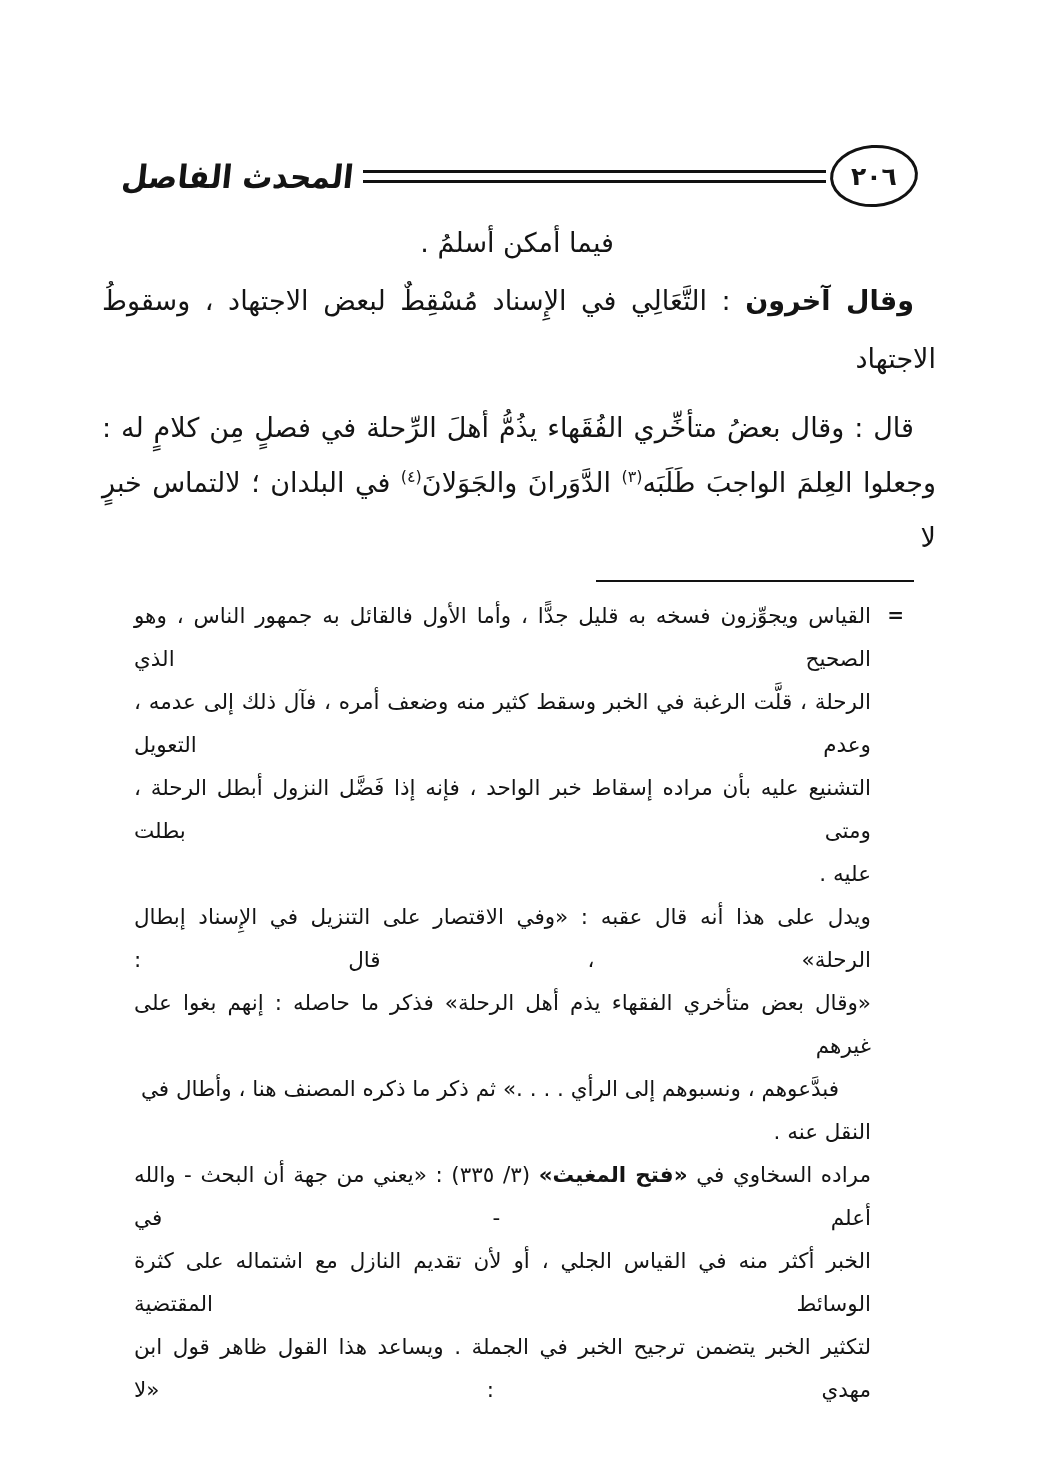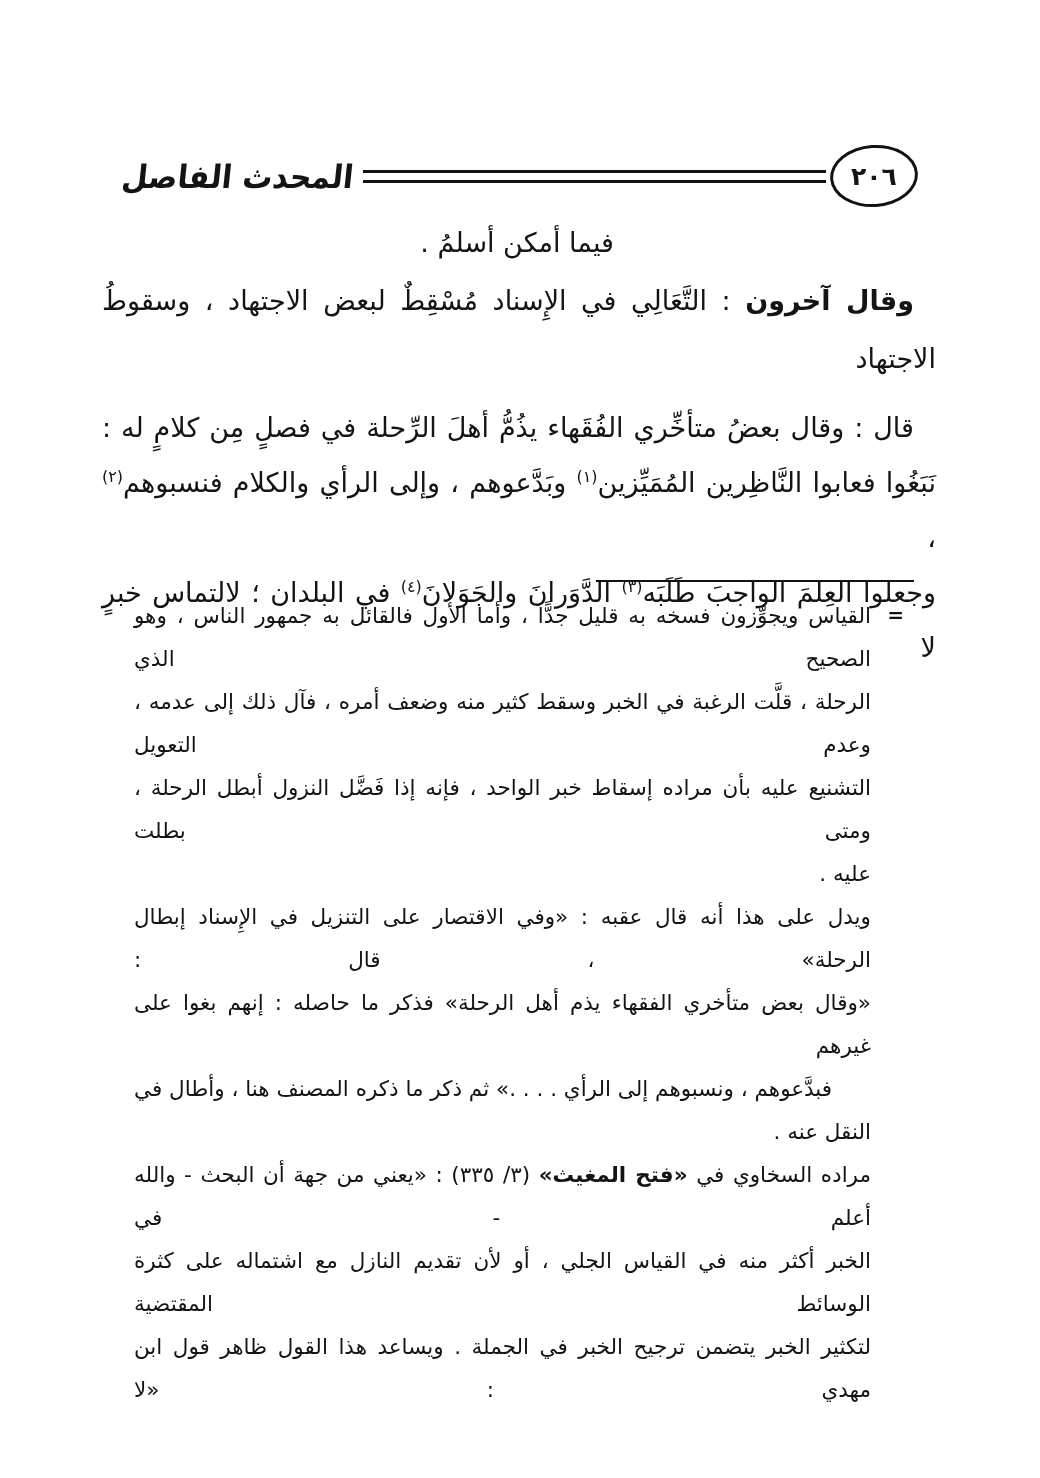--- a/index.html
+++ b/index.html
@@ -60,21 +60,21 @@
   .fn-separator {
     width:318px; height:0; border-top:2px solid #121212;
     margin:0 0 12px auto;  
     margin-right:-8px;
   }
   .fn-cont { margin-left:0; margin-right:35px; position:relative; }
   .eq-marker {
     position:absolute; top:0; right:-33px;
     font-size:20px; font-weight:bold;
   }
-  .fl-right { text-align:left; text-align-last:right; }
+  .fl-right { text-align:center; text-align-last:right; }
   .fl-i25 { text-indent:25px; }
   .fbold { font-weight:bold; }
 </style>
 </head>
 <body>
 
 <div class="page">
 
   <div class="header">
     <div class="book-title">المحدث الفاصل</div>
@@ -87,21 +87,20 @@
   <div class="main">
 
     <div class="p1">
       <div class="bl p1-l2">فيما أمكن أسلمُ .</div>
       <div class="bl just indent"><span class="lead">وقال آخرون</span><span> : التَّعَالِي في الإِسناد مُسْقِطٌ لبعض الاجتهاد ، وسقوطُ الاجتهاد</span></div>
     </div>
 
 
     <div class="p3">
       <div class="bl just indent">قال : وقال بعضُ متأخِّري الفُقَهاء يذُمُّ أهلَ الرِّحلة في فصلٍ مِن كلامٍ له :</div>
-      <div class="bl just"><span>نَبَغُوا فعابوا النَّاظِرين المُمَيِّزين</span><span class="ref">(١)</span><span> وبَدَّعوهم ، وإلى الرأي والكلام فنسبوهم</span><span class="ref">(٢)</span><span> ،</span></div>
       <div class="bl just"><span>وجعلوا العِلمَ الواجبَ طَلَبَه</span><span class="ref">(٣)</span><span> الدَّوَرانَ والجَوَلانَ</span><span class="ref">(٤)</span><span> في البلدان ؛ لالتماس خبرٍ لا</span></div>
     </div>
 
   </div>
 
   <div class="footnotes">
     <div class="fn-separator"></div>
 
     <div class="fn-cont">
       <span class="eq-marker">=</span>

